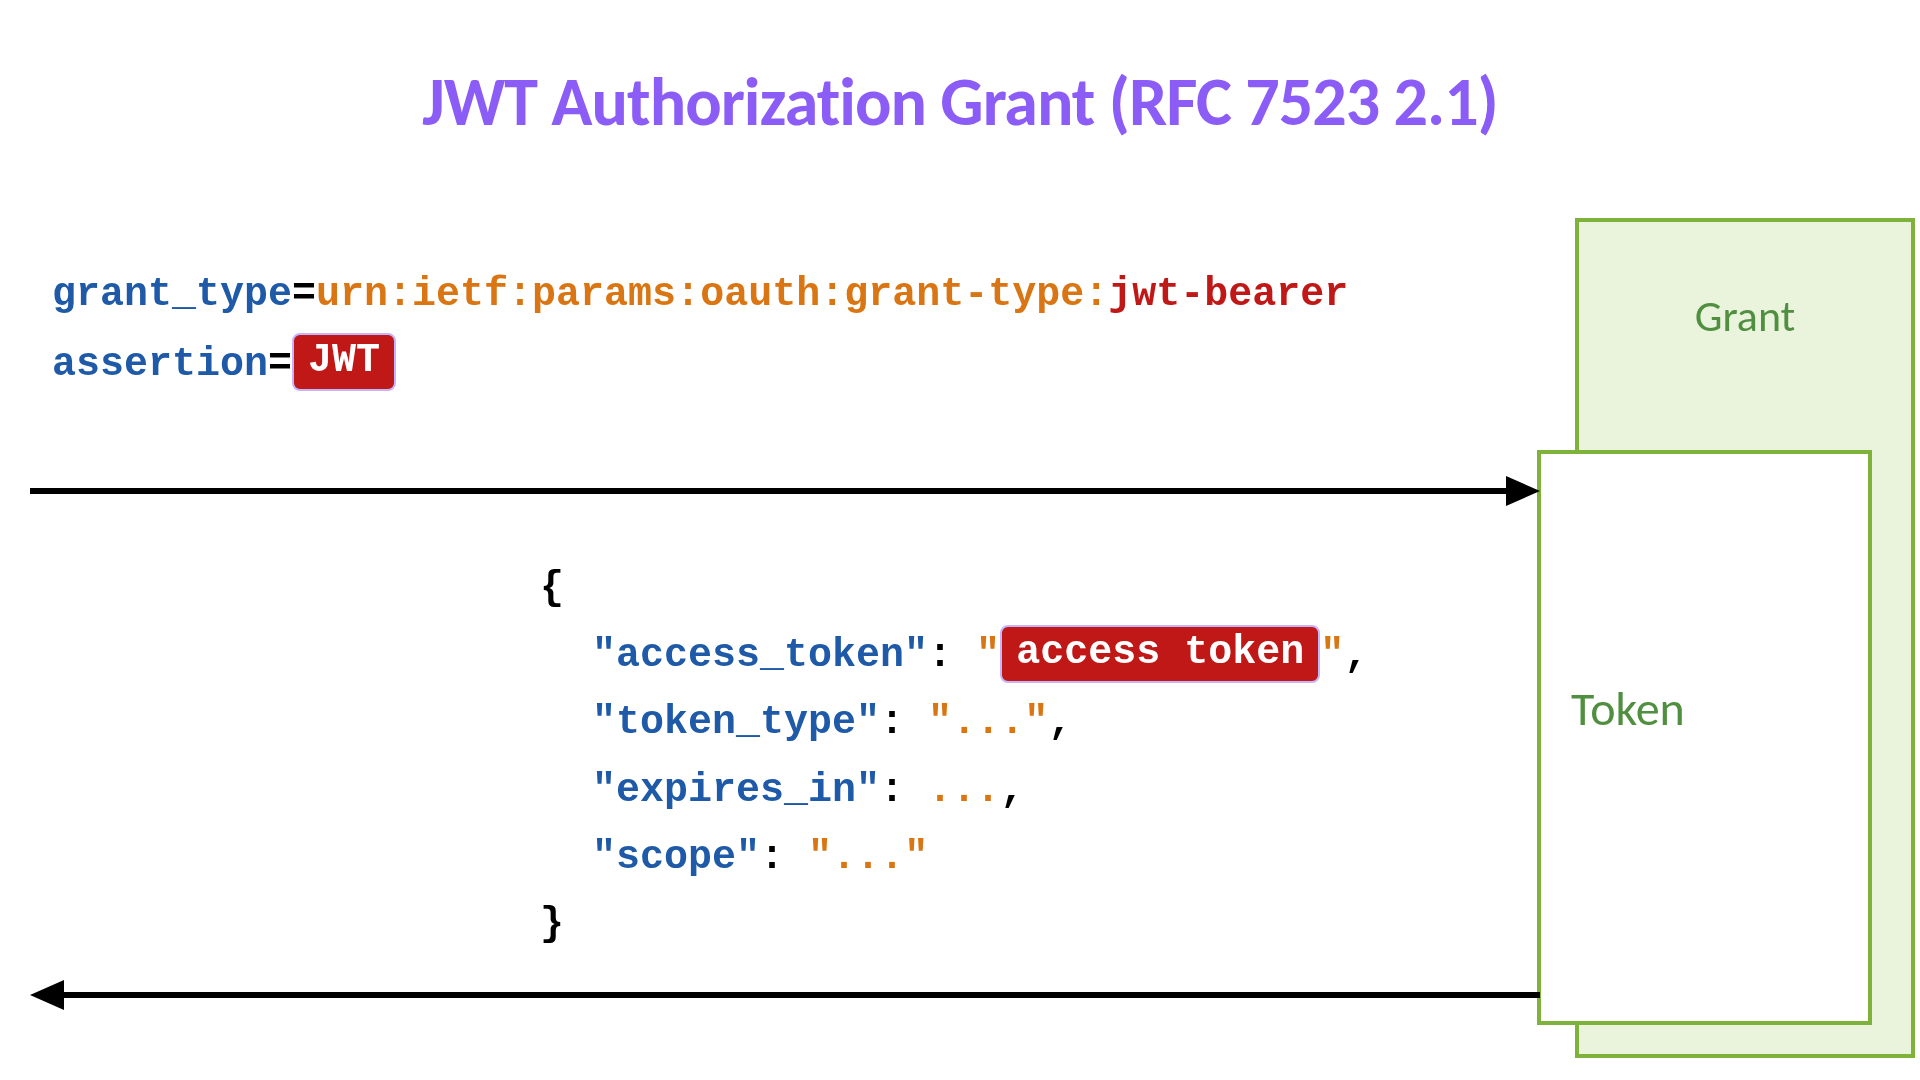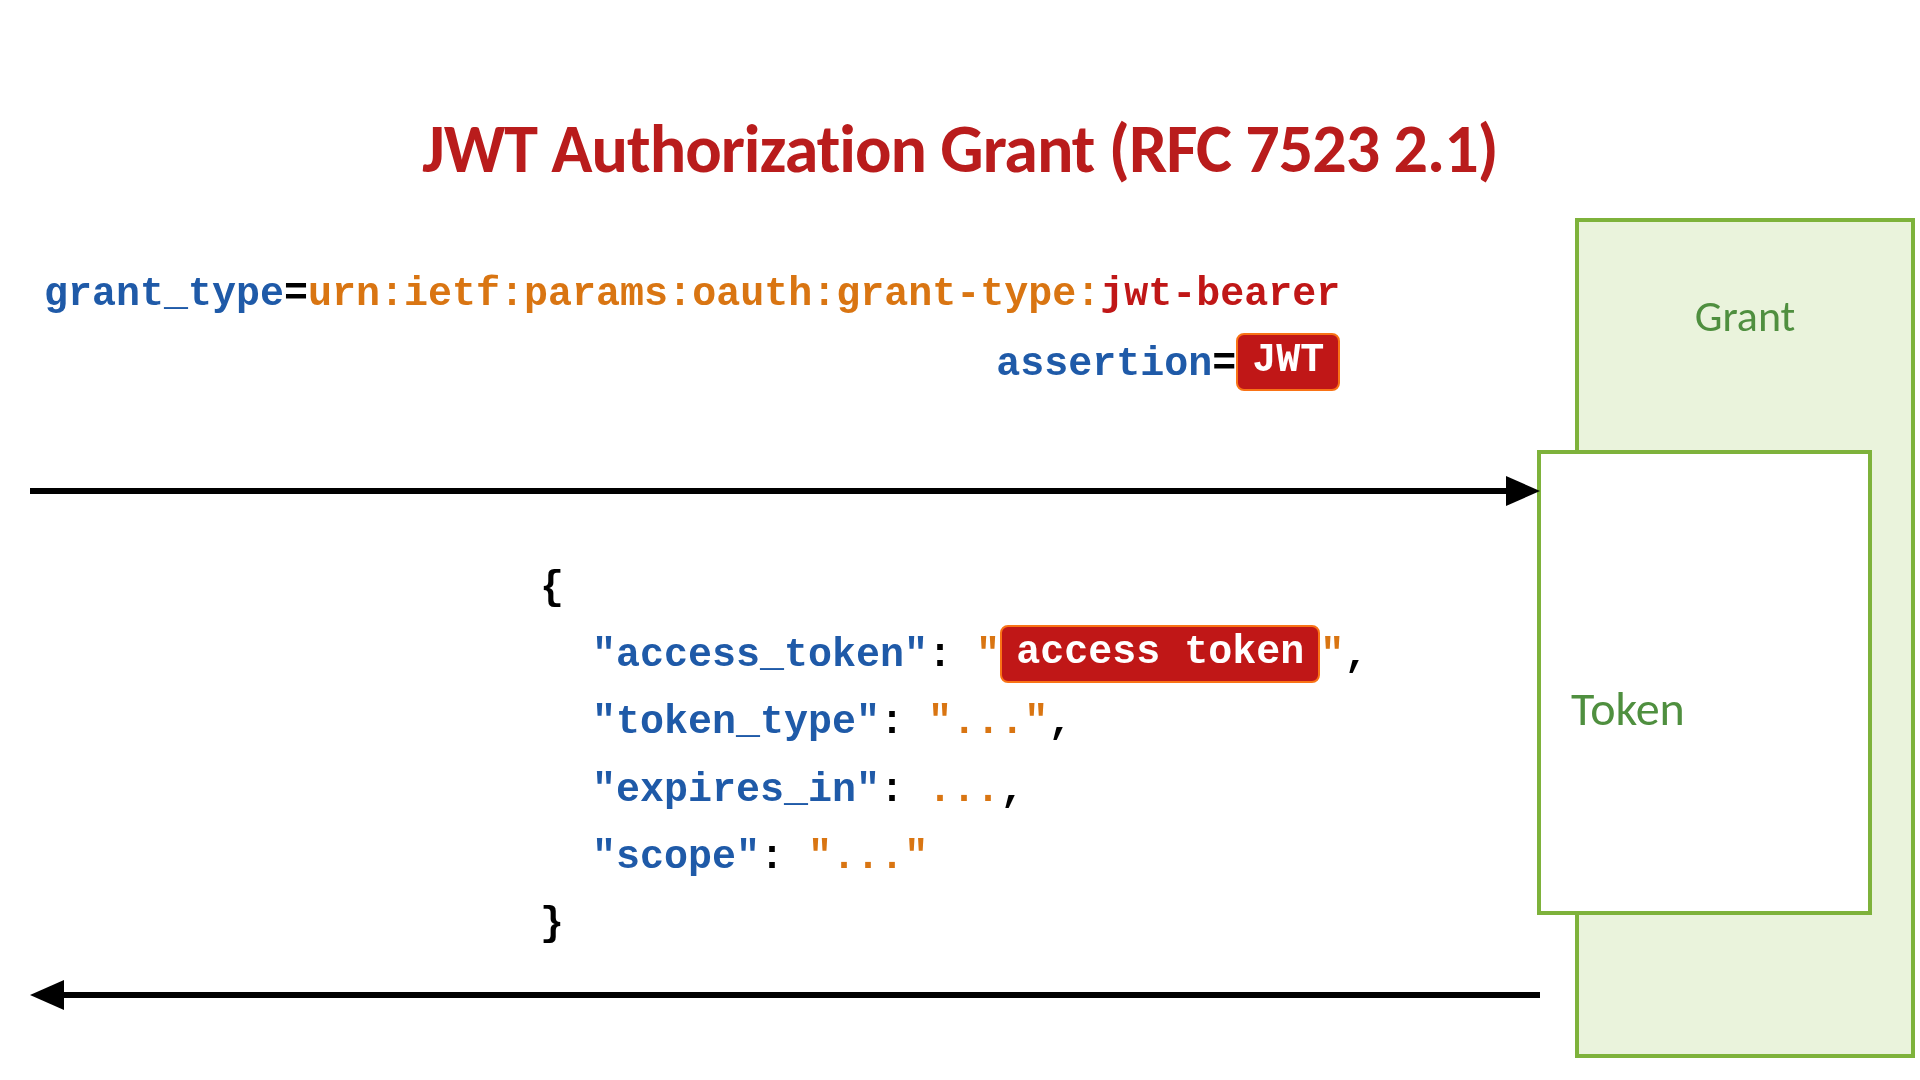--- a/index.html
+++ b/index.html
@@ -12,23 +12,22 @@
     overflow: hidden;
   }
   .title {
     position: absolute;
     top: 60px;
     left: 0;
     width: 100%;
     text-align: center;
     font-size: 68px;
     font-weight: 800;
-    color: #b91c1c;
+    color: #8b5cf6;
     letter-spacing: -1px;
-    margin-top: 47px;
   }
   .auth-server-box {
     position: absolute;
     top: 218px;
     left: 1575px;
     width: 340px;
     height: 840px;
     background: #eaf3dc;
     border: 4px solid #7eb23b;
   }
@@ -40,61 +39,60 @@
     text-align: center;
     font-size: 44px;
     line-height: 1.25;
     color: #4f8f3f;
   }
   .token-endpoint-box {
     position: absolute;
     top: 450px;
     left: 1537px;
     width: 335px;
-    height: 465px;
+    height: 575px;
     background: #ffffff;
     border: 4px solid #7eb23b;
   }
   .token-endpoint-label {
     position: absolute;
     top: 225px;
     left: 30px;
     font-size: 48px;
     line-height: 1.25;
     color: #4f8f3f;
   }
 
   .request-block {
     position: absolute;
     top: 260px;
-    left: 44px;
+    left: 52px;
     font-family: "Consolas", "Courier New", monospace;
     font-size: 40px;
     font-weight: 700;
     line-height: 1.75;
-    text-align: right;
   }
   .response-block {
     position: absolute;
     top: 555px;
     left: 540px;
     font-family: "Consolas", "Courier New", monospace;
     font-size: 40px;
     font-weight: 700;
     line-height: 1.68;
   }
   .blue   { color: #1f5aa8; }
   .black  { color: #000000; }
   .orange { color: #d97512; }
   .red    { color: #c01717; }
   .pill {
     display: inline-block;
     background: #c01717;
     color: #ffffff;
-    border: 2px solid #f97316;
+    border: 2px solid #c4b5fd;
     border-radius: 8px;
     padding: 0px 14px 2px 14px;
     font-family: "Consolas", "Courier New", monospace;
     font-weight: 700;
     line-height: 1.3;
     vertical-align: middle;
     position: relative;
     top: -2px;
   }
   .indent { padding-left: 52px; }

